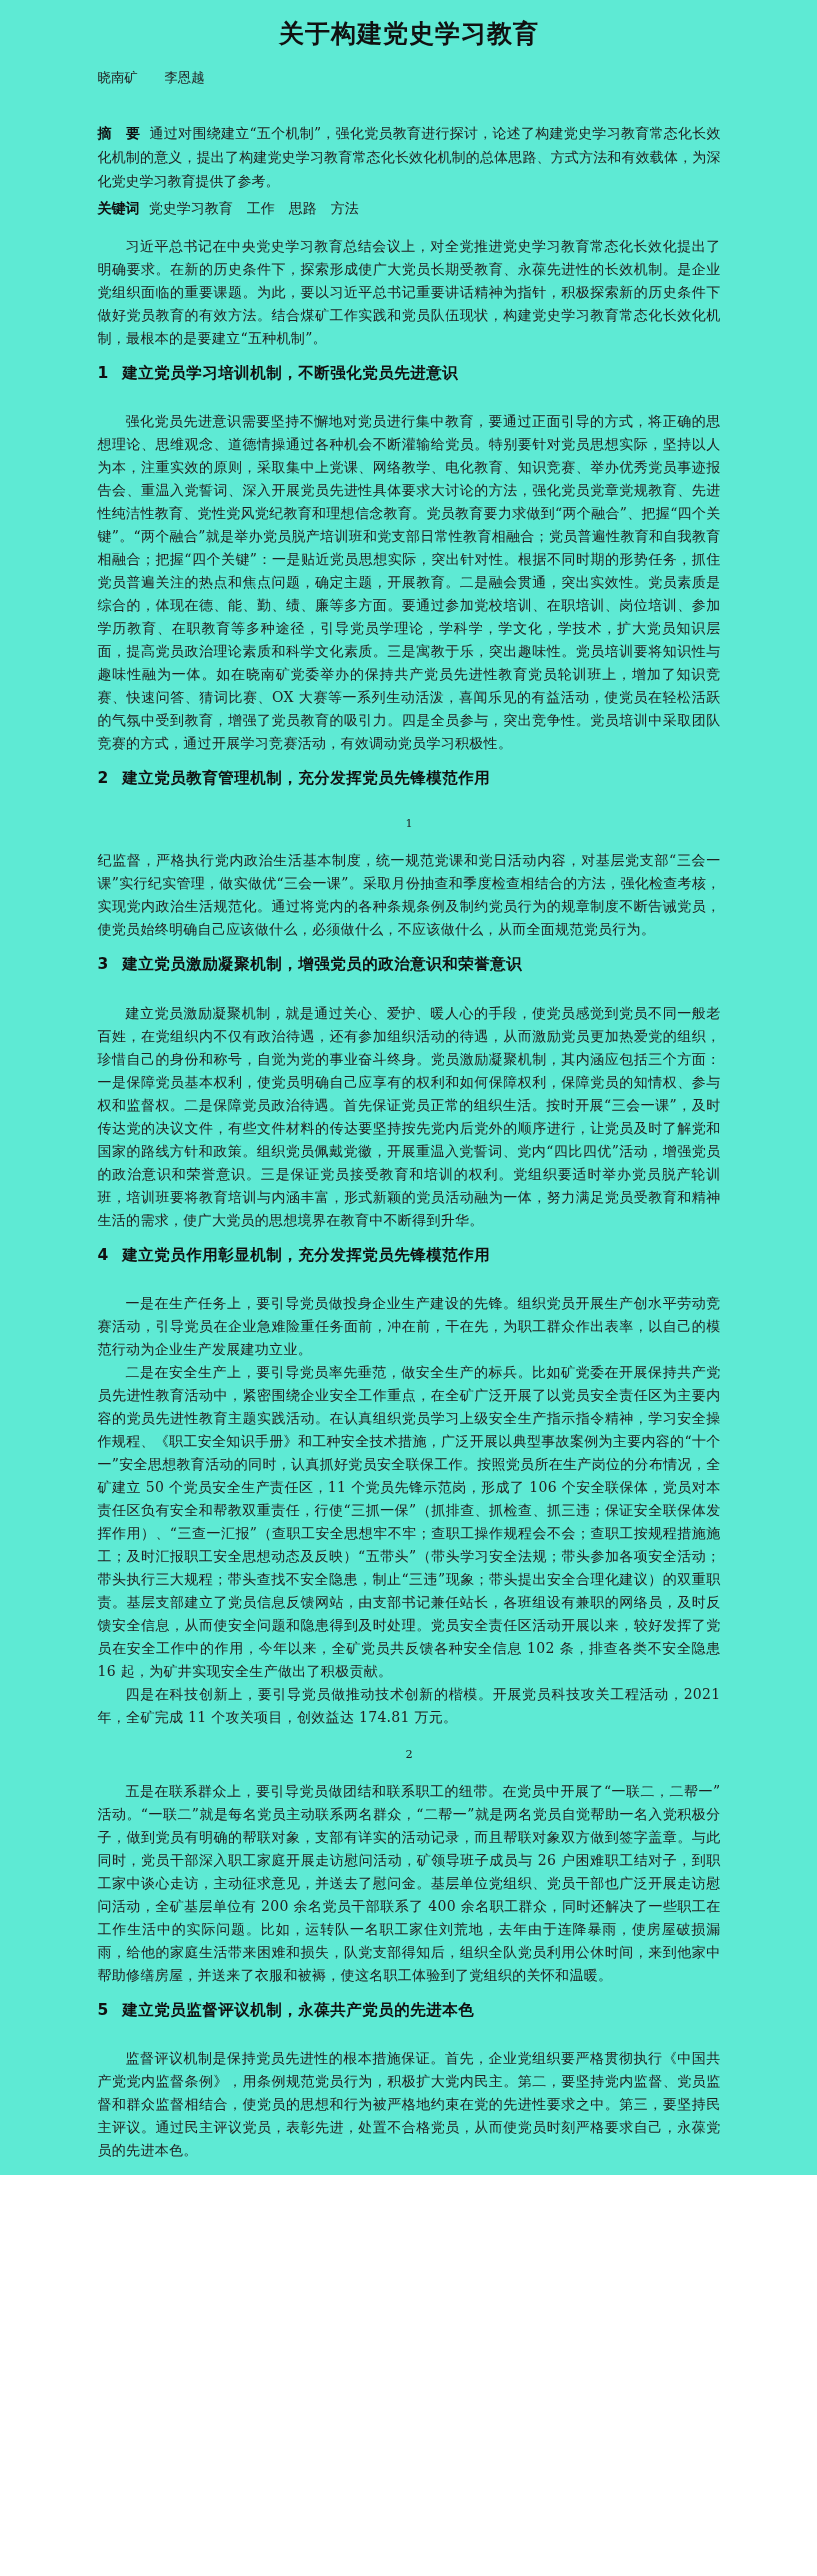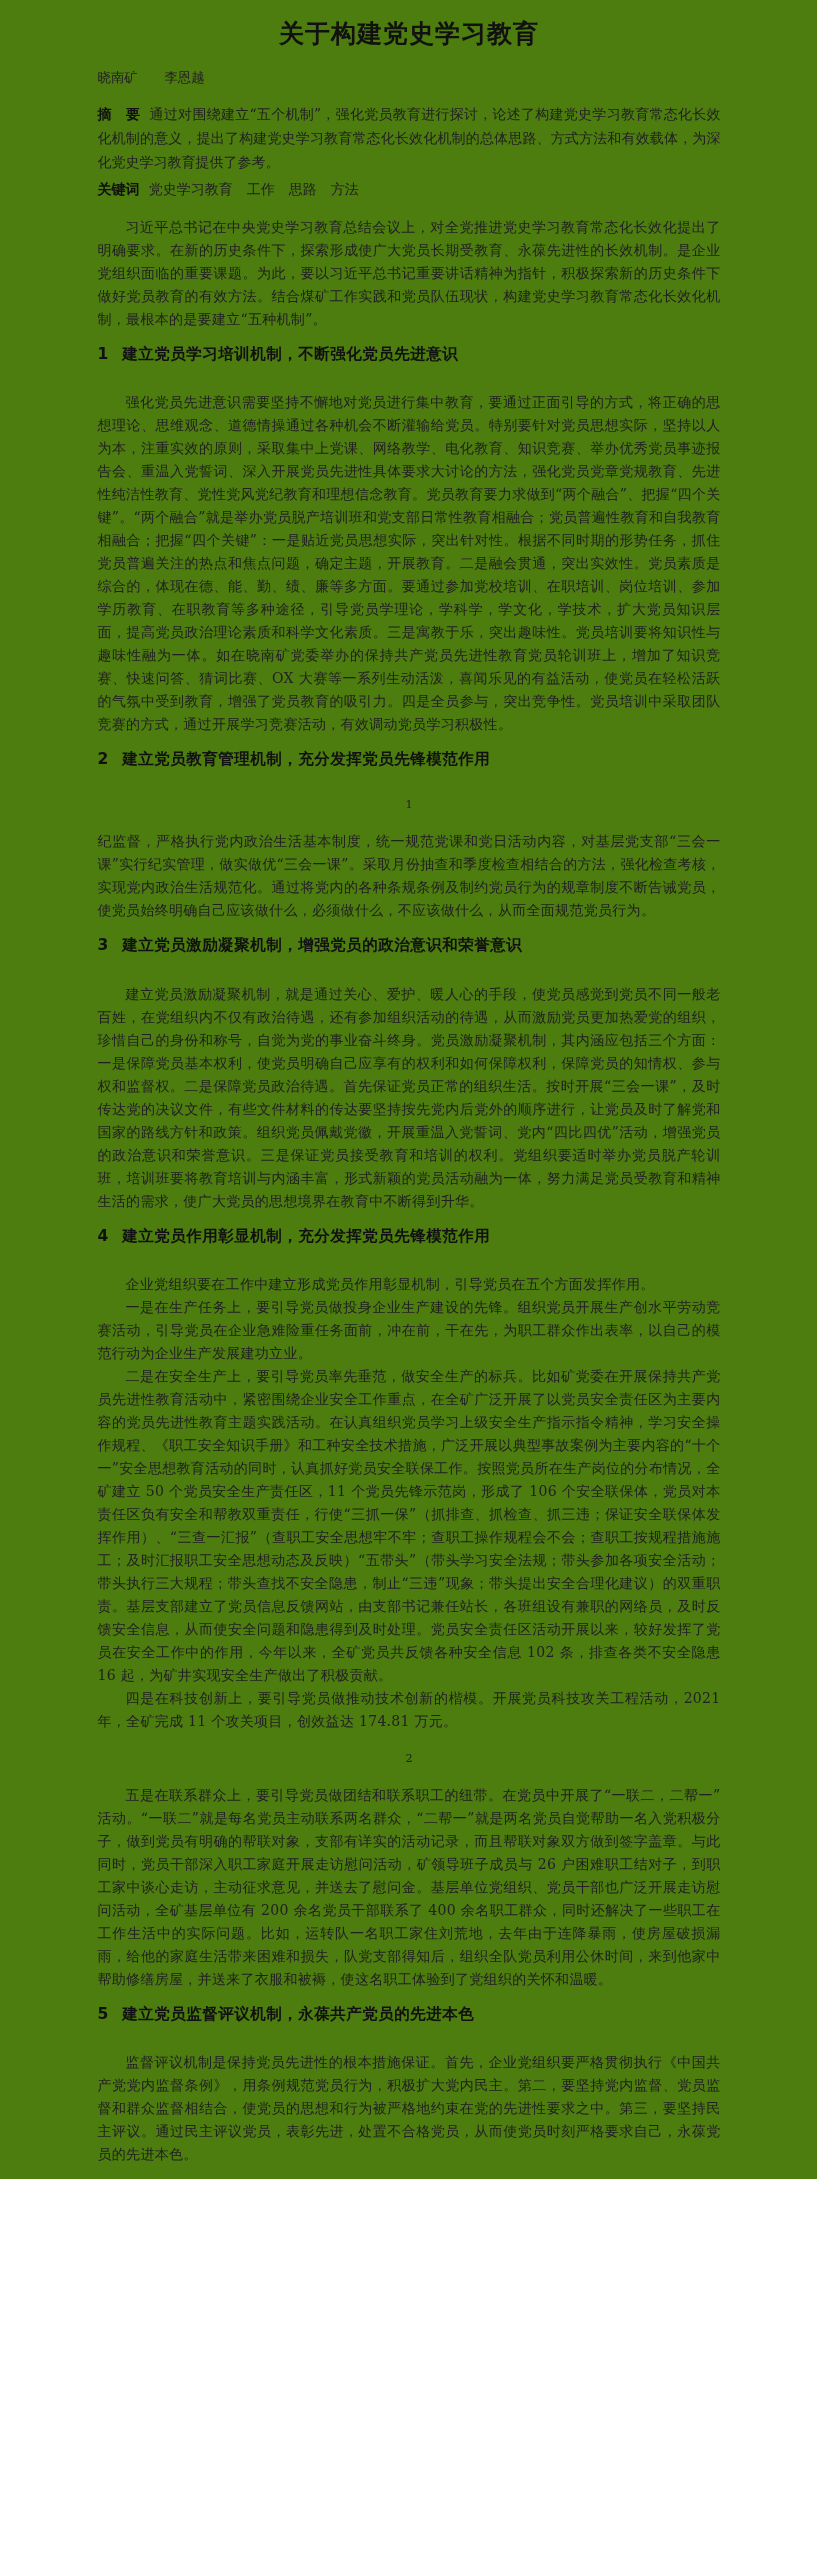--- a/index.html
+++ b/index.html
@@ -9,21 +9,21 @@
   }
   body {
     width: 818px;
     color: #212121;
     font-family: "DejaVu Serif", "Liberation Serif", serif;
   }
   .page {
     width: 818px;
     box-sizing: border-box;
     padding: 13.4px 0 12.4px 0;
-    background: #4d7c0f;
+    background: #5eead4;
   }
   .content {
     width: 623px;
     margin: 0 auto;
   }
   .doc-title {
     text-align: center;
     font-family: "DejaVu Sans", "Liberation Sans", sans-serif;
     font-weight: bold;
     font-size: 25px;
@@ -32,21 +32,21 @@
     letter-spacing: 1px;
   }
   .authors {
     text-align: left;
     font-size: 13.4px;
     line-height: 20.6px;
     margin-top: 12.4px;
     color: #222222;
   }
   .abstract {
-    margin-top: 14px;
+    margin-top: 33px;
     font-size: 14px;
     line-height: 24px;
     text-align: justify;
   }
   .abstract .label,
   .keywords .label {
     font-family: "DejaVu Sans", "Liberation Sans", sans-serif;
     font-weight: bold;
     color: #111111;
     margin-right: 9.3px;
@@ -127,21 +127,20 @@
     <p class="para no-indent">纪监督，严格执行党内政治生活基本制度，统一规范党课和党日活动内容，对基层党支部“三会一课”实行纪实管理，做实做优“三会一课”。采取月份抽查和季度检查相结合的方法，强化检查考核，实现党内政治生活规范化。通过将党内的各种条规条例及制约党员行为的规章制度不断告诫党员，使党员始终明确自己应该做什么，必须做什么，不应该做什么，从而全面规范党员行为。</p>
 
     <div class="section-heading">
       <span class="heading-num">3</span><span>建立党员激励凝聚机制，增强党员的政治意识和荣誉意识</span>
     </div>
     <p class="para">建立党员激励凝聚机制，就是通过关心、爱护、暖人心的手段，使党员感觉到党员不同一般老百姓，在党组织内不仅有政治待遇，还有参加组织活动的待遇，从而激励党员更加热爱党的组织，珍惜自己的身份和称号，自觉为党的事业奋斗终身。党员激励凝聚机制，其内涵应包括三个方面：一是保障党员基本权利，使党员明确自己应享有的权利和如何保障权利，保障党员的知情权、参与权和监督权。二是保障党员政治待遇。首先保证党员正常的组织生活。按时开展“三会一课”，及时传达党的决议文件，有些文件材料的传达要坚持按先党内后党外的顺序进行，让党员及时了解党和国家的路线方针和政策。组织党员佩戴党徽，开展重温入党誓词、党内“四比四优”活动，增强党员的政治意识和荣誉意识。三是保证党员接受教育和培训的权利。党组织要适时举办党员脱产轮训班，培训班要将教育培训与内涵丰富，形式新颖的党员活动融为一体，努力满足党员受教育和精神生活的需求，使广大党员的思想境界在教育中不断得到升华。</p>
 
     <div class="section-heading">
       <span class="heading-num">4</span><span>建立党员作用彰显机制，充分发挥党员先锋模范作用</span>
     </div>
-    <p class="para">企业党组织要在工作中建立形成党员作用彰显机制，引导党员在五个方面发挥作用。</p>
     <p class="para">一是在生产任务上，要引导党员做投身企业生产建设的先锋。组织党员开展生产创水平劳动竞赛活动，引导党员在企业急难险重任务面前，冲在前，干在先，为职工群众作出表率，以自己的模范行动为企业生产发展建功立业。</p>
     <p class="para">二是在安全生产上，要引导党员率先垂范，做安全生产的标兵。比如矿党委在开展保持共产党员先进性教育活动中，紧密围绕企业安全工作重点，在全矿广泛开展了以党员安全责任区为主要内容的党员先进性教育主题实践活动。在认真组织党员学习上级安全生产指示指令精神，学习安全操作规程、《职工安全知识手册》和工种安全技术措施，广泛开展以典型事故案例为主要内容的“十个一”安全思想教育活动的同时，认真抓好党员安全联保工作。按照党员所在生产岗位的分布情况，全矿建立 50 个党员安全生产责任区，11 个党员先锋示范岗，形成了 106 个安全联保体，党员对本责任区负有安全和帮教双重责任，行使“三抓一保”（抓排查、抓检查、抓三违；保证安全联保体发挥作用）、“三查一汇报”（查职工安全思想牢不牢；查职工操作规程会不会；查职工按规程措施施工；及时汇报职工安全思想动态及反映）“五带头”（带头学习安全法规；带头参加各项安全活动；带头执行三大规程；带头查找不安全隐患，制止“三违”现象；带头提出安全合理化建议）的双重职责。基层支部建立了党员信息反馈网站，由支部书记兼任站长，各班组设有兼职的网络员，及时反馈安全信息，从而使安全问题和隐患得到及时处理。党员安全责任区活动开展以来，较好发挥了党员在安全工作中的作用，今年以来，全矿党员共反馈各种安全信息 102 条，排查各类不安全隐患 16 起，为矿井实现安全生产做出了积极贡献。</p>
     <p class="para">四是在科技创新上，要引导党员做推动技术创新的楷模。开展党员科技攻关工程活动，2021 年，全矿完成 11 个攻关项目，创效益达 174.81 万元。</p>
 
     <div class="page-number">2</div>
 
     <p class="para">五是在联系群众上，要引导党员做团结和联系职工的纽带。在党员中开展了“一联二，二帮一”活动。“一联二”就是每名党员主动联系两名群众，“二帮一”就是两名党员自觉帮助一名入党积极分子，做到党员有明确的帮联对象，支部有详实的活动记录，而且帮联对象双方做到签字盖章。与此同时，党员干部深入职工家庭开展走访慰问活动，矿领导班子成员与 26 户困难职工结对子，到职工家中谈心走访，主动征求意见，并送去了慰问金。基层单位党组织、党员干部也广泛开展走访慰问活动，全矿基层单位有 200 余名党员干部联系了 400 余名职工群众，同时还解决了一些职工在工作生活中的实际问题。比如，运转队一名职工家住刘荒地，去年由于连降暴雨，使房屋破损漏雨，给他的家庭生活带来困难和损失，队党支部得知后，组织全队党员利用公休时间，来到他家中帮助修缮房屋，并送来了衣服和被褥，使这名职工体验到了党组织的关怀和温暖。</p>
 
     <div class="section-heading">
       <span class="heading-num">5</span><span>建立党员监督评议机制，永葆共产党员的先进本色</span>

